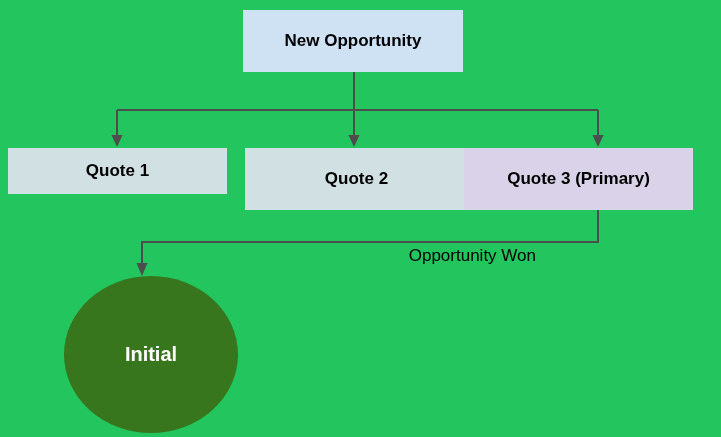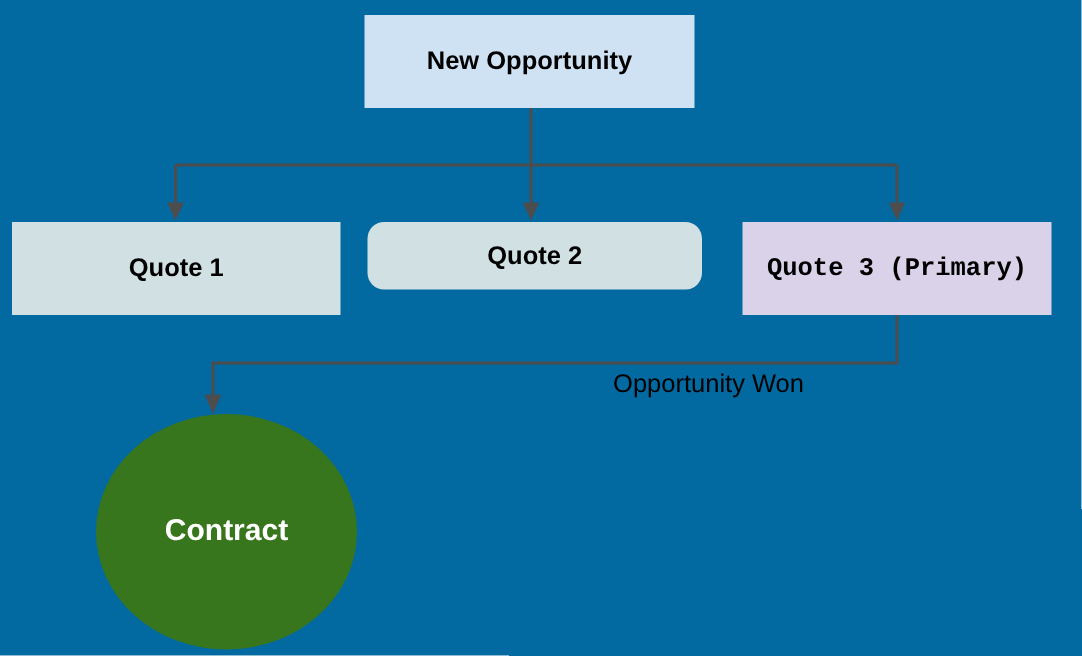--- a/index.html
+++ b/index.html
@@ -5,21 +5,21 @@
   html, body {
     margin: 0;
     padding: 0;
     background: #ffffff;
     font-family: "Liberation Sans", sans-serif;
   }
   .canvas {
     position: relative;
     width: 721px;
     height: 437px;
-    background: #0369a1;
+    background: #22c55e;
     overflow: hidden;
   }
   .connectors {
     position: absolute;
     left: 0;
     top: 0;
     width: 721px;
     height: 437px;
   }
   .connectors path {
@@ -36,23 +36,23 @@
     display: flex;
     align-items: center;
     justify-content: center;
     text-align: center;
     font-weight: bold;
     font-size: 17px;
     color: #000000;
     box-sizing: border-box;
   }
   .node-rect--new-opportunity { left: 243px; top: 10px;  width: 220px; height: 62px; }
-  .node-rect--quote1          { left: 8px;   top: 148px; width: 219px; height: 62px; }
-  .node-rect--quote2          { left: 245px; top: 148px; width: 223px; height: 45px; border-radius: 11px; }
-  .node-rect--quote3          { left: 495px; top: 148px; width: 206px; height: 62px; font-family: Liberation Mono, monospace; }
+  .node-rect--quote1          { left: 8px;   top: 148px; width: 219px; height: 46px; }
+  .node-rect--quote2          { left: 245px; top: 148px; width: 223px; height: 62px; }
+  .node-rect--quote3          { left: 464px; top: 148px; width: 229px; height: 62px; }
   .node-ellipse--initial-contract {
     left: 64px; top: 276px; width: 174px; height: 157px;
     border-radius: 50%;
     color: #ffffff;
     font-size: 20px;
     line-height: 25px;
     flex-direction: column;
   }
   .edge-label {
     position: absolute;
@@ -101,16 +101,16 @@
     <span>Quote 2</span>
   </div>
 
   <div class="node node-rect--quote3" style="background-color: rgb(217, 210, 233);">
     <span>Quote 3 (Primary)</span>
   </div>
 
   <div class="edge-label">Opportunity Won</div>
 
   <div class="node node-ellipse--initial-contract" style="background-color: rgb(56, 118, 29);">
-    <span>Contract</span>
+    <span>Initial</span>
   </div>
 
 </div>
 
 </body></html>

